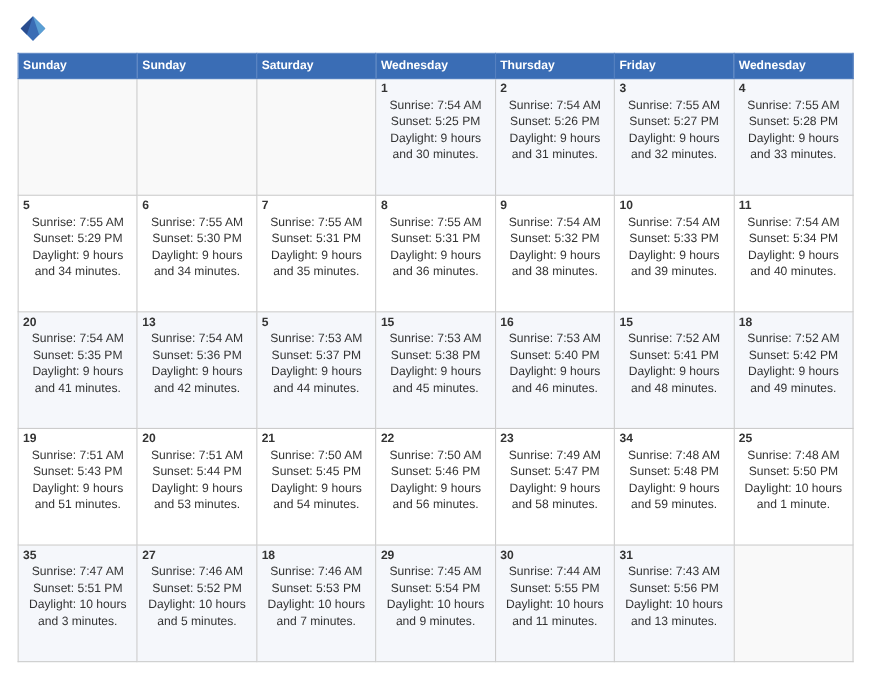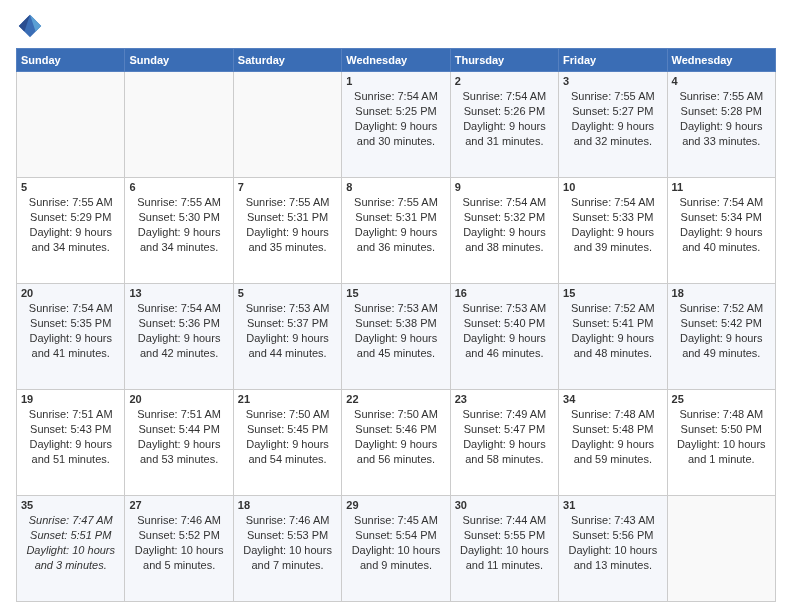--- a/index.html
+++ b/index.html
@@ -316,21 +316,21 @@
             <span class="day-num">25</span>
             <div class="day-info" style="white-space: pre-line;">Sunrise: 7:48 AM
 Sunset: 5:50 PM
 Daylight: 10 hours
 and 1 minute.</div>
           </td>
         </tr>
         <tr>
           <td>
             <span class="day-num">35</span>
-            <div class="day-info" style="white-space: pre-line; font-style: italic;">Sunrise: 7:47 AM
+            <div class="day-info" style="white-space: pre-line;">Sunrise: 7:47 AM
 Sunset: 5:51 PM
 Daylight: 10 hours
 and 3 minutes.</div>
           </td>
           <td>
             <span class="day-num">27</span>
             <div class="day-info" style="white-space: pre-line;">Sunrise: 7:46 AM
 Sunset: 5:52 PM
 Daylight: 10 hours
 and 5 minutes.</div>

